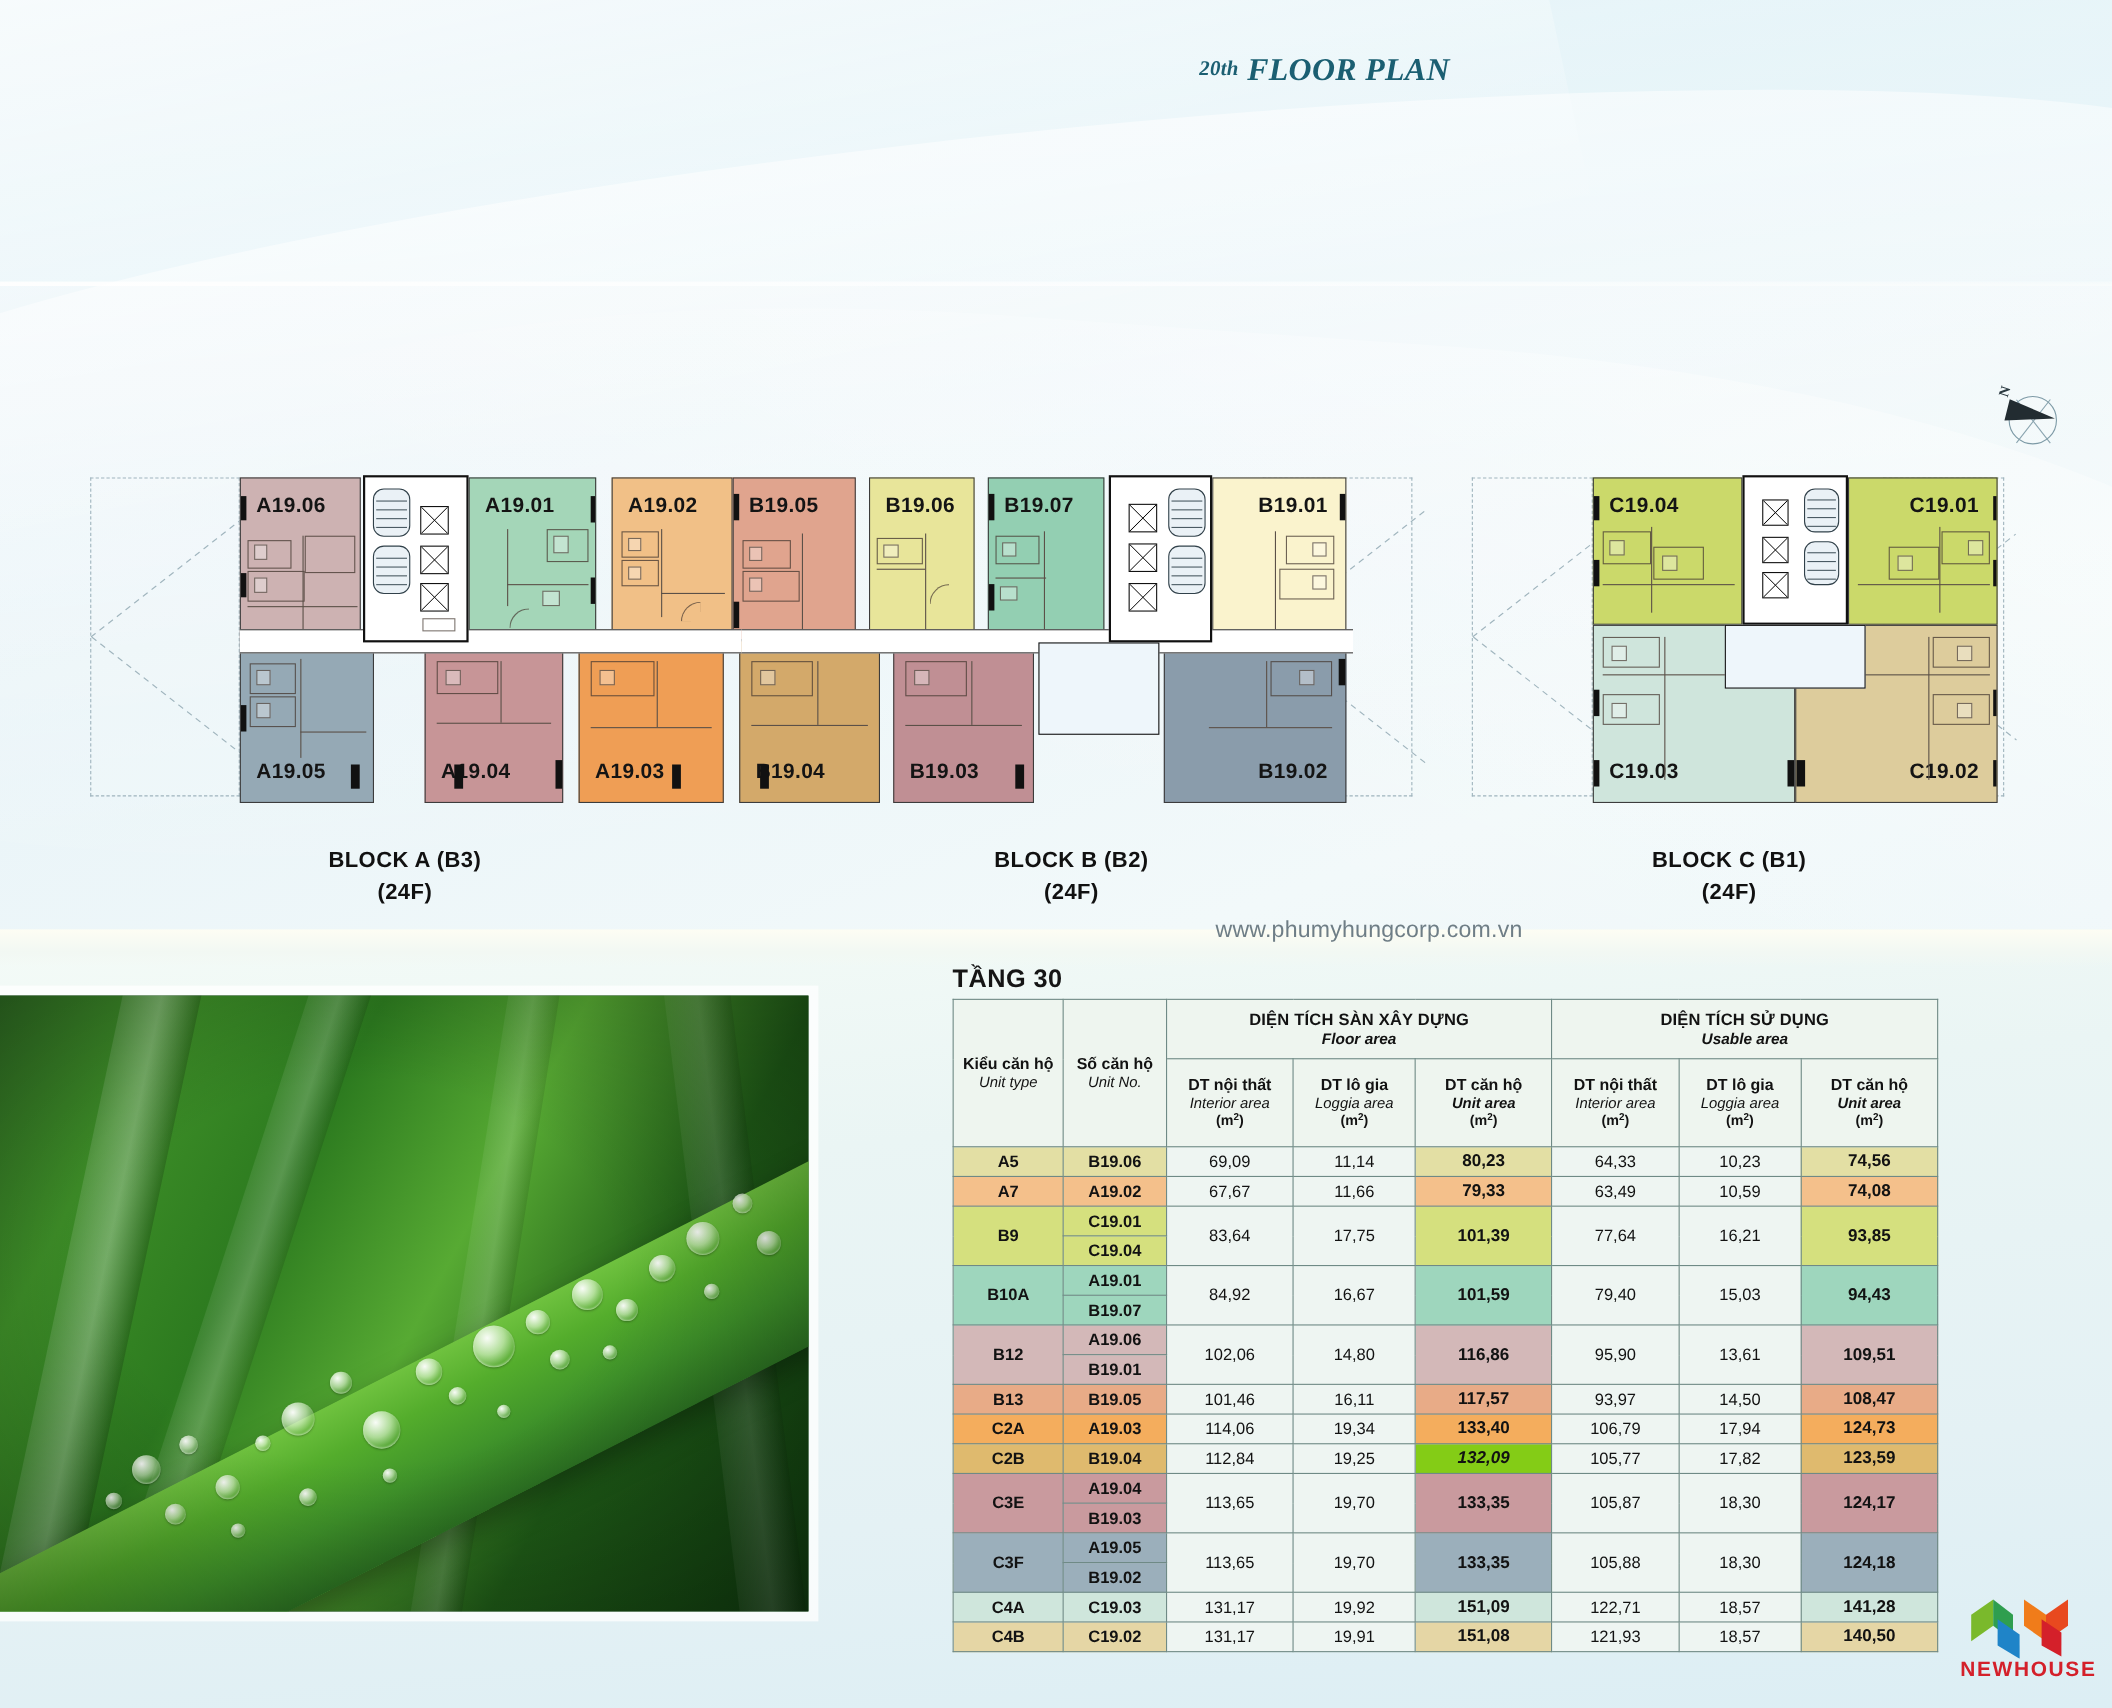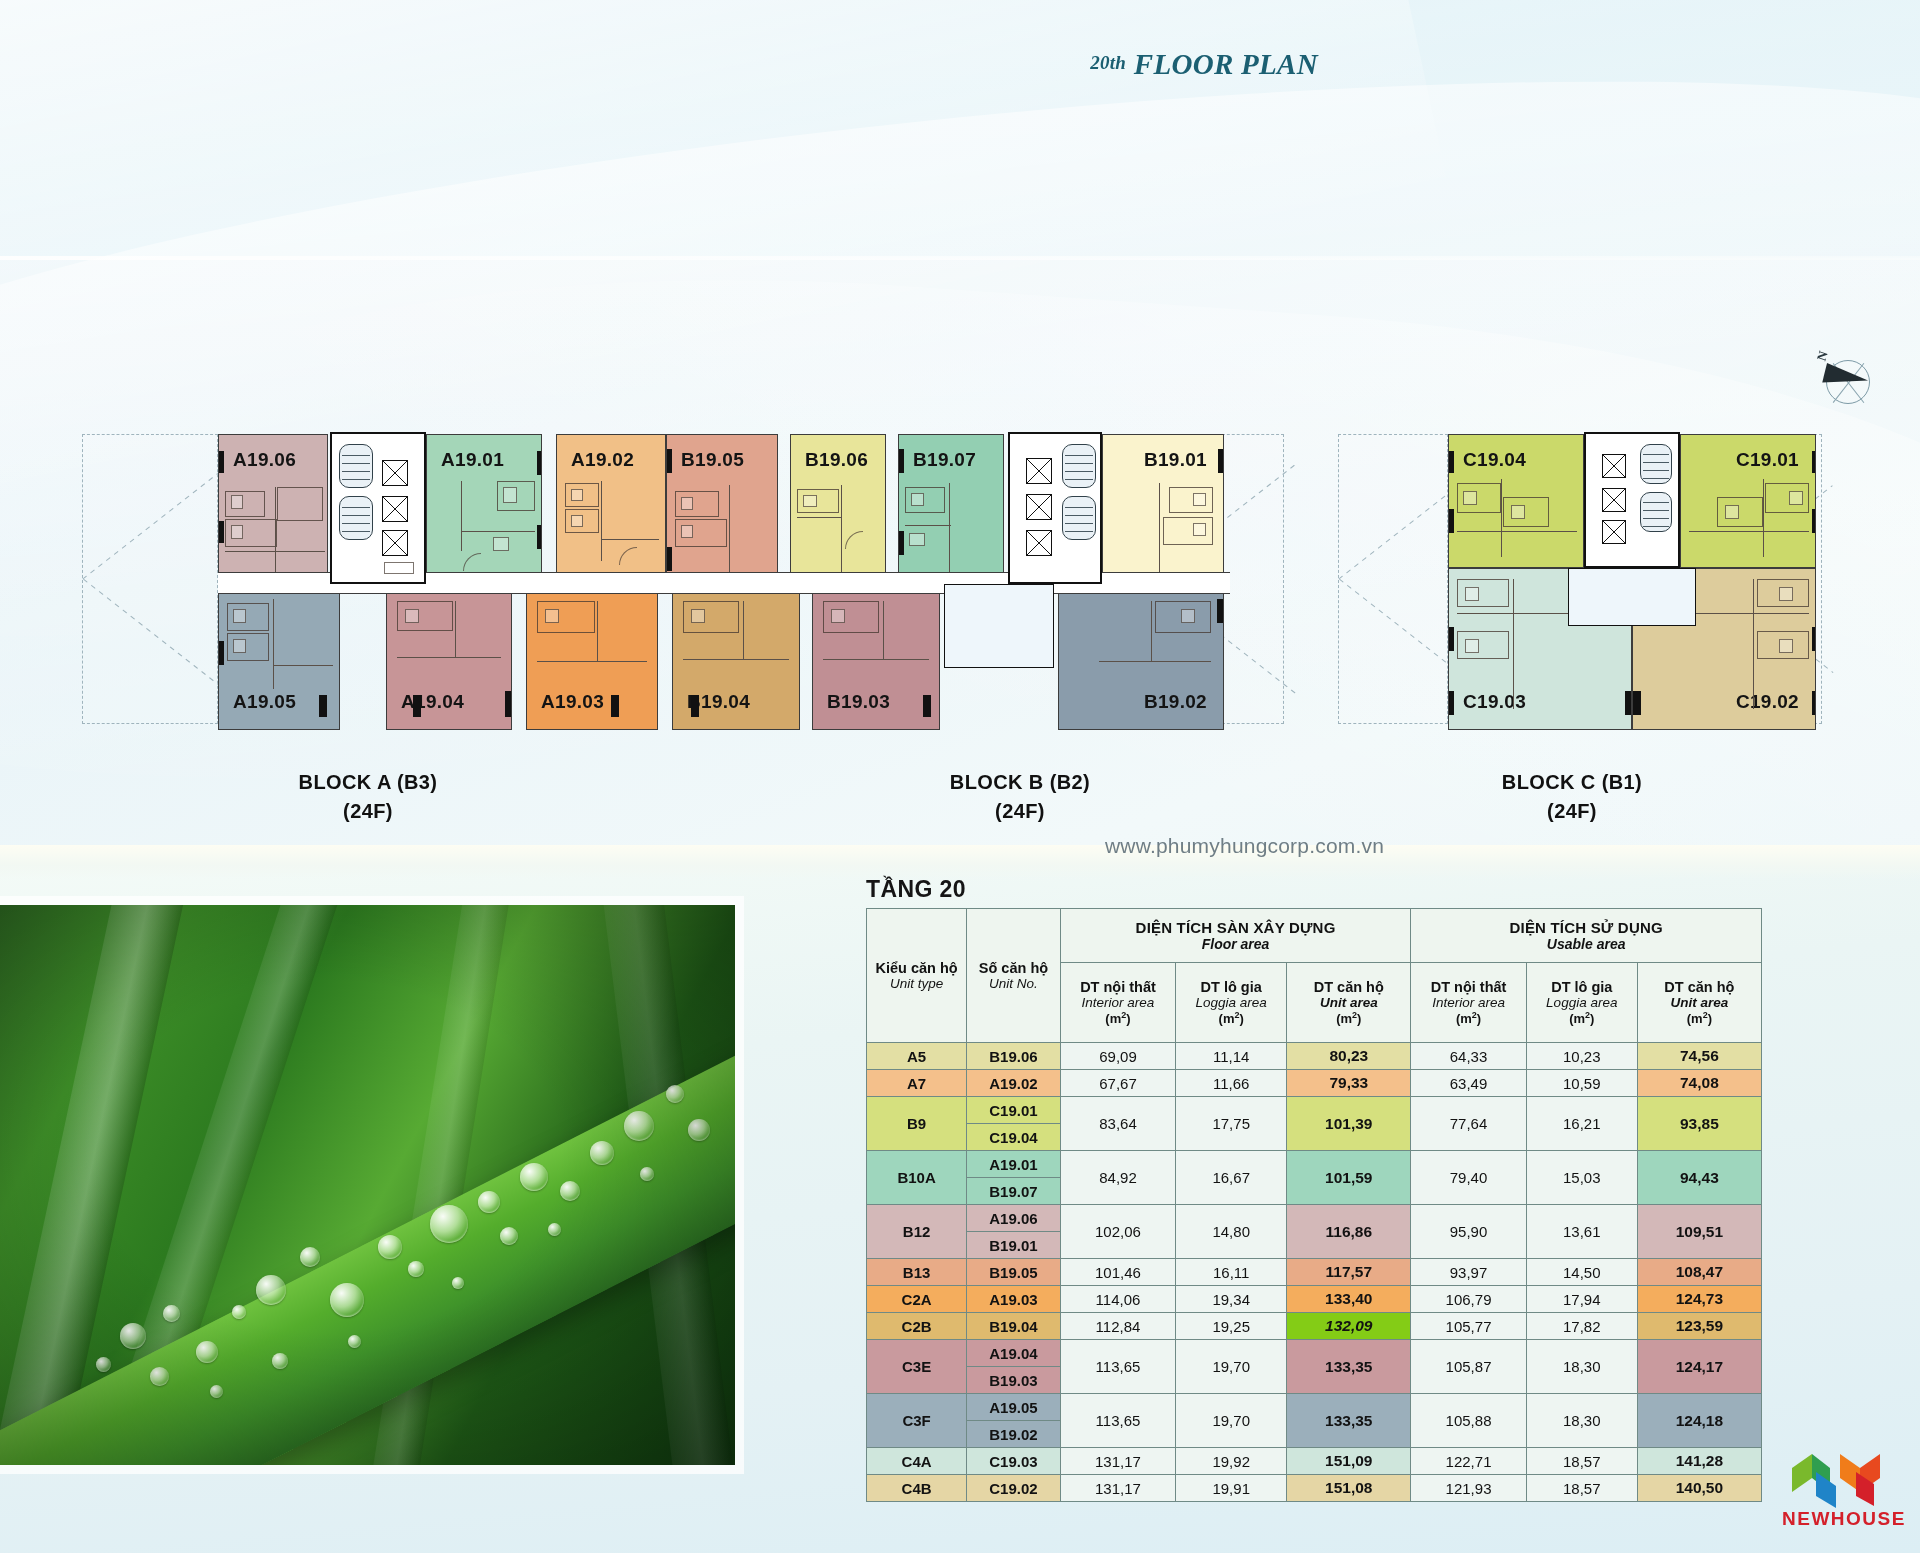--- a/index.html
+++ b/index.html
@@ -556,21 +556,21 @@
       <div class="pier" style="left:179px; top:122px; width:7px; height:24px;"></div>
       <div class="pier" style="left:0px; top:122px; width:8px; height:24px;"></div>
     </div>
   </div>
 </div>
 
 <div class="block-caption" style="left:258px; top:768px; width:220px;">
   <div>BLOCK A (B3)</div>
   <div>(24F)</div>
 </div>
-<div class="block-caption" style="left:910px; top:768px; width:220px;">
+<div class="block-caption" style="left:864px; top:768px; width:220px;">
   <div>BLOCK B (B2)</div>
   <div>(24F)</div>
 </div>
 <div class="block-caption" style="left:1462px; top:768px; width:220px;">
   <div>BLOCK C (B1)</div>
   <div>(24F)</div>
 </div>
 
 <div class="site-url">www.phumyhungcorp.com.vn</div>
 
@@ -603,21 +603,21 @@
   <div class="drop" style="left:150px; top:462px; width:19px; height:19px;"></div>
   <div class="drop" style="left:210px; top:480px; width:13px; height:13px;"></div>
   <div class="drop" style="left:272px; top:448px; width:16px; height:16px;"></div>
   <div class="drop" style="left:348px; top:430px; width:13px; height:13px;"></div>
   <div class="drop" style="left:452px; top:372px; width:12px; height:12px;"></div>
   <div class="drop" style="left:548px; top:318px; width:13px; height:13px;"></div>
   <div class="drop" style="left:640px; top:262px; width:14px; height:14px;"></div>
   <div class="vignette"></div>
 </div>
 
-<div class="table-title">TẦNG 20</div>
+<div class="table-title">TẦNG 30</div>
 
 <table class="areas">
   <thead>
     <tr>
       <th rowspan="2" style="width:92px;">
         <span class="h-cell-vn">Kiểu căn hộ</span>
         <span class="h-cell-en">Unit type</span>
       </th>
       <th rowspan="2" style="width:86px;">
         <span class="h-cell-vn">Số căn hộ</span>

